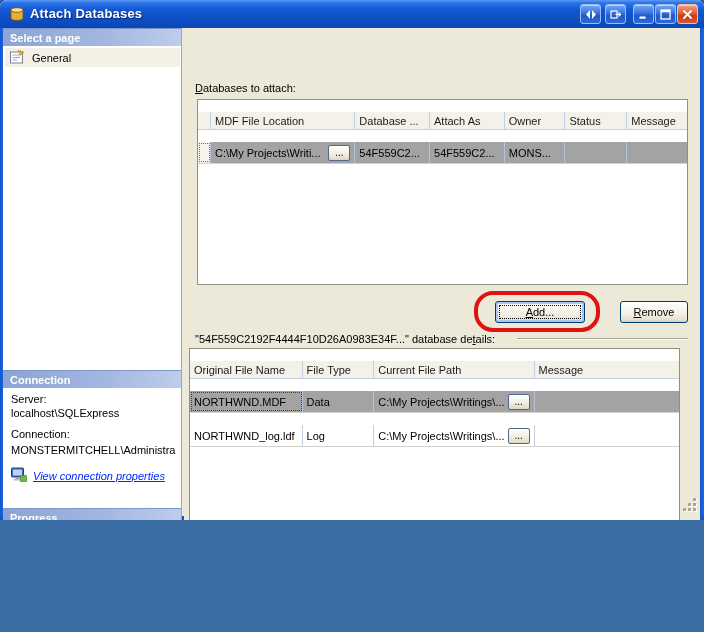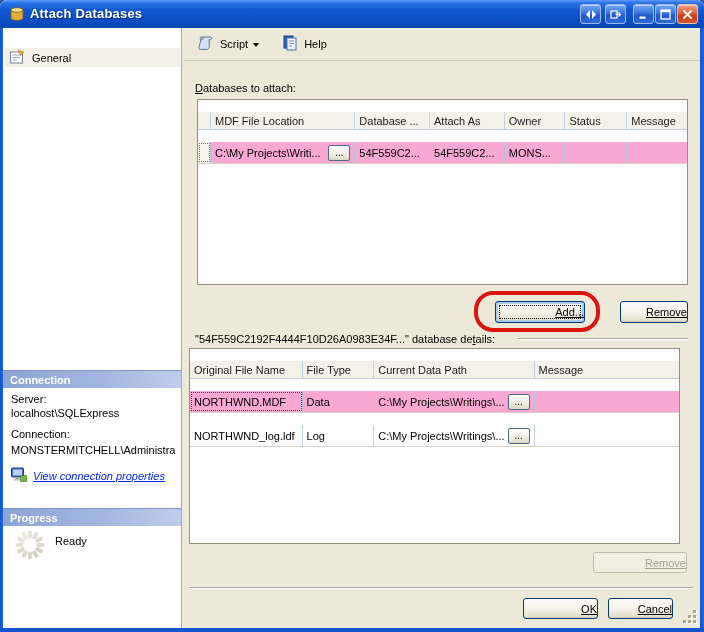--- a/index.html
+++ b/index.html
@@ -1,18 +1,18 @@
 <!DOCTYPE html>
 <html><head>
 <meta charset="utf-8">
 <style>
   * { box-sizing: border-box; margin: 0; padding: 0; }
   html,body { background:#3A6EA5; }
   body { font-family: "Liberation Sans", sans-serif; font-size: 11px; color:#000; }
-  #window { position:relative; width:704px; height:632px; background:#ECE9D8; overflow:hidden;
+  #window { position:relative; width:704px; height:520px; background:#ECE9D8; overflow:hidden;
             border-radius:6px 6px 0 0; box-shadow:0 0 0 1px #0831A0; }
   .abs { position:absolute; }
 
   
   #titlebar { position:absolute; left:0; top:0; width:704px; height:28px;
     background:linear-gradient(180deg,#5A9AF5 0%,#2E74E8 10%,#1258D2 35%,#0D4FC4 70%,#0A46B4 100%);
     border-radius:6px 6px 0 0; }
   .frame { position:absolute; background:linear-gradient(90deg,#1455CE,#1E64E0); }
   #frame-left { left:0; top:28px; width:3px; height:604px; }
   #frame-right { right:0; top:28px; width:4px; height:604px; }
@@ -49,31 +49,31 @@
   .tool-btn { display:flex; align-items:center; gap:5px; height:25px; padding:0 5px; border:1px solid transparent; cursor:default; }
   .dd-arrow { width:0; height:0; border:3px solid transparent; border-top:4px solid #000; margin-top:4px; }
 
   .grid { position:absolute; background:#fff; border:1px solid #928F7E; }
   .grow { display:flex;margin-top:12px; }
   .gcell { border-right:1px solid #C3CFE2; padding:0 4px; overflow:hidden; white-space:nowrap; display:flex; align-items:center; }
   .gcell:last-child { border-right:none; }
   .ghead { height:18px; background:#F4F2E8; border-bottom:1px solid #C3CFE2; font-size:11px; }
   .ghead .gcell { color:#1A1A1A; }
   .grow.data { height:22px; border-bottom:1px solid #D4D2C6; }
-  .grow.sel { background:#f9a8d4; }
+  .grow.sel { background:#a3a3a3; }
   .grow.sel .gcell { border-right-color:#B4C2DA; }
   .rowsel { background:#F6F4EA; outline:1px dotted #707070; outline-offset:-2px; }
   .focus-cell { outline:1px dotted #404040; outline-offset:-2px; }
   .browse-btn { width:22px; height:16px; margin-left:auto; border:1px solid #4E688E; border-radius:2px;
     background:linear-gradient(180deg,#FFFFFF,#F0EDE0 60%,#DDD7C6); font-size:10px; line-height:13px;
     text-align:center; cursor:pointer; flex:none; }
 
   .xp-btn { position:absolute; border:1px solid #003C74; border-radius:3px; text-align:center;
     background:linear-gradient(180deg,#FFFFFF 0%,#F4F1E6 55%,#E8E3D2 85%,#D8D0BE 100%);
-    font-size:11px; color:#000; display:flex; align-items:center; justify-content:flex-end; cursor:pointer;text-decoration:underline; }
+    font-size:11px; color:#000; display:flex; align-items:center; justify-content:center; cursor:pointer; }
   .xp-btn.focused { box-shadow:inset 0 0 0 2px #AEC8F0; }
   .focus-dots { position:absolute; left:3px; top:3px; right:3px; bottom:3px; border:1px dotted #000; pointer-events:none; }
   .xp-btn.disabled { border-color:#C0BBA8; color:#A5A192; background:#F1EFE2; cursor:default; }
 
   #annotation { position:absolute; left:290px; top:263px; width:126px; height:41px;
     border:4px solid #DE1410; border-radius:19px; pointer-events:none; }
 
   .etched { height:2px; border-top:1px solid #ACA899; border-bottom:1px solid #FFFFFF; }
   .u { text-decoration:underline; }
   #grip { position:absolute; right:6px; bottom:7px; width:15px; height:15px; }
@@ -121,20 +121,21 @@
         <path d="M2 2 L9 9 M9 2 L2 9" stroke="#fff" stroke-width="1.8" stroke-linecap="round"></path>
       </svg>
     </div>
   </div>
 
   <div id="frame-left" class="frame"></div>
   <div id="frame-right" class="frame"></div>
   <div id="frame-bottom" class="frame"></div>
 
   <div id="sidebar">
+    <div class="section-header" style="top:0">Select a page</div>
 
     <div id="general-item">
       <span>
         <svg width="16" height="16" viewBox="0 0 16 16">
           <rect x="1.5" y="3" width="12" height="11" fill="#FFFFFF" stroke="#7A829A"></rect>
           <line x1="3.5" y1="6" x2="11" y2="6" stroke="#9AA6C0"></line>
           <line x1="3.5" y1="8.5" x2="11" y2="8.5" stroke="#9AA6C0"></line>
           <line x1="3.5" y1="11" x2="8" y2="11" stroke="#9AA6C0"></line>
           <path d="M9 1 l6 2.2 -3.6 3.2 z" fill="#F0A830" stroke="#B07010" stroke-width=".5"></path>
         </svg>
@@ -176,44 +177,20 @@
           <rect x="15" y="2.5" width="4" height="8" rx="2" transform="rotate(300 17 17)" fill="#E6E3DA"></rect>
           <rect x="15" y="2.5" width="4" height="8" rx="2" transform="rotate(330 17 17)" fill="#EAE7DF"></rect>
         </g>
       </svg>
     </span>
     <span id="ready-text">Ready</span>
   </div>
 
   <div id="main">
 
-    <div id="toolbar">
-      <div class="tool-btn">
-        <span>
-          <svg width="18" height="18" viewBox="0 0 18 18">
-            <path d="M5 3 h8.5 c1.6 0 1.6 2.6 0 2.6 h-1.2 v7.2 c0 1.6 -1 2.6 -2.6 2.6 h-6 c-1.6 0 -2.1 -1.1 -1.6 -2.6 l2.1 -8.2 z" fill="#D7E0F0" stroke="#54678E" stroke-width="0.9"></path>
-            <circle cx="4.6" cy="4.4" r="1.5" fill="#B6C4E0" stroke="#54678E" stroke-width="0.7"></circle>
-          </svg>
-        </span>
-        <span>Script</span>
-        <span class="dd-arrow"></span>
-      </div>
-      <div class="tool-btn">
-        <span>
-          <svg width="18" height="18" viewBox="0 0 18 18">
-            <rect x="3" y="2" width="9" height="12" fill="#2E62C0" stroke="#1A3C80"></rect>
-            <rect x="6" y="4" width="9" height="12" fill="#EDF2FB" stroke="#4A6FB0"></rect>
-            <line x1="8" y1="7" x2="13" y2="7" stroke="#7E96C8"></line>
-            <line x1="8" y1="9.5" x2="13" y2="9.5" stroke="#7E96C8"></line>
-            <line x1="8" y1="12" x2="11" y2="12" stroke="#7E96C8"></line>
-          </svg>
-        </span>
-        <span>Help</span>
-      </div>
-    </div>
 
     <span class="lbl" style="left:11px; top:54px"><span class="u">D</span><span>atabases to attach:</span></span>
 
     <div class="grid" style="left:13px; top:71px; width:491px; height:186px">
       <div class="grow ghead">
         <div class="gcell" style="width:13px"></div>
         <div class="gcell" style="width:145px">MDF File Location</div>
         <div class="gcell" style="width:75px">Database ...</div>
         <div class="gcell" style="width:75px">Attach As</div>
         <div class="gcell" style="width:61px">Owner</div>
@@ -243,21 +220,21 @@
       <span><span class="u">R</span><span>emove</span></span>
     </div>
 
     <span class="lbl" style="left:11px; top:305px"><span>"54F559C2192F4444F10D26A0983E34F..." database de</span><span class="u">t</span><span>ails:</span></span>
     <div class="etched abs" style="left:333px; top:310px; width:171px"></div>
 
     <div class="grid" style="left:5px; top:320px; width:491px; height:196px">
       <div class="grow ghead">
         <div class="gcell" style="width:113px">Original File Name</div>
         <div class="gcell" style="width:72px">File Type</div>
-        <div class="gcell" style="width:161px">Current Data Path</div>
+        <div class="gcell" style="width:161px">Current File Path</div>
         <div class="gcell" style="width:145px">Message</div>
       </div>
       <div class="grow data sel">
         <div class="gcell focus-cell" style="width:113px">NORTHWND.MDF</div>
         <div class="gcell" style="width:72px">Data</div>
         <div class="gcell" style="width:161px">
           <span>C:\My Projects\Writings\...</span>
           <button class="browse-btn">...</button>
         </div>
         <div class="gcell" style="width:145px"></div>

